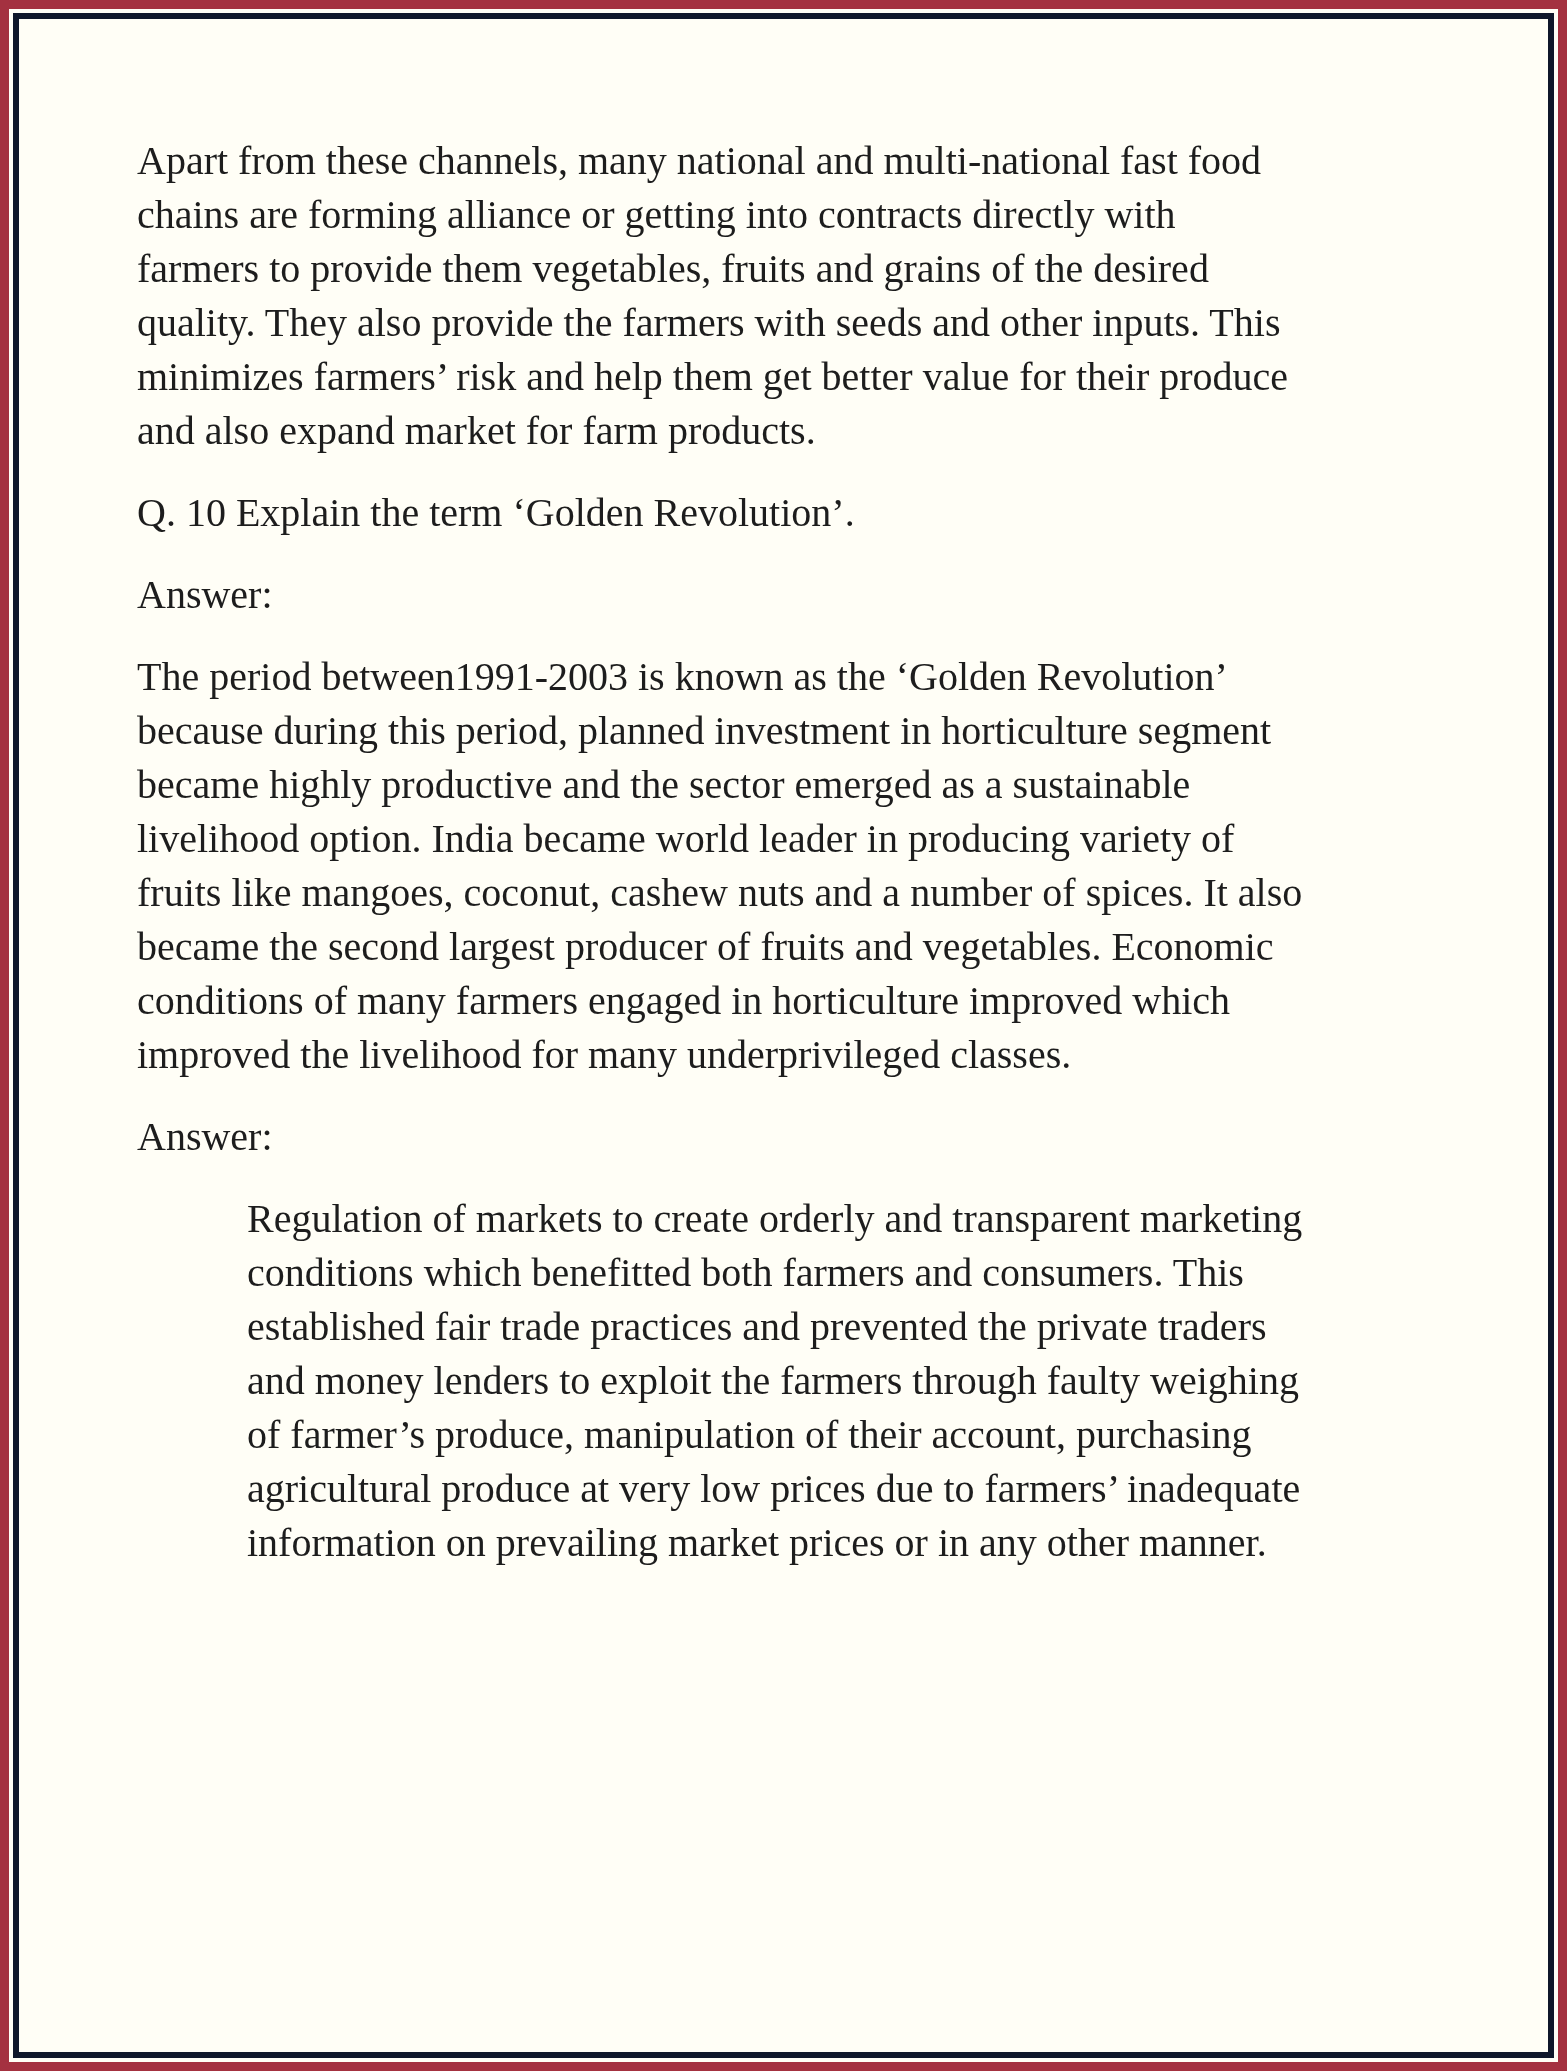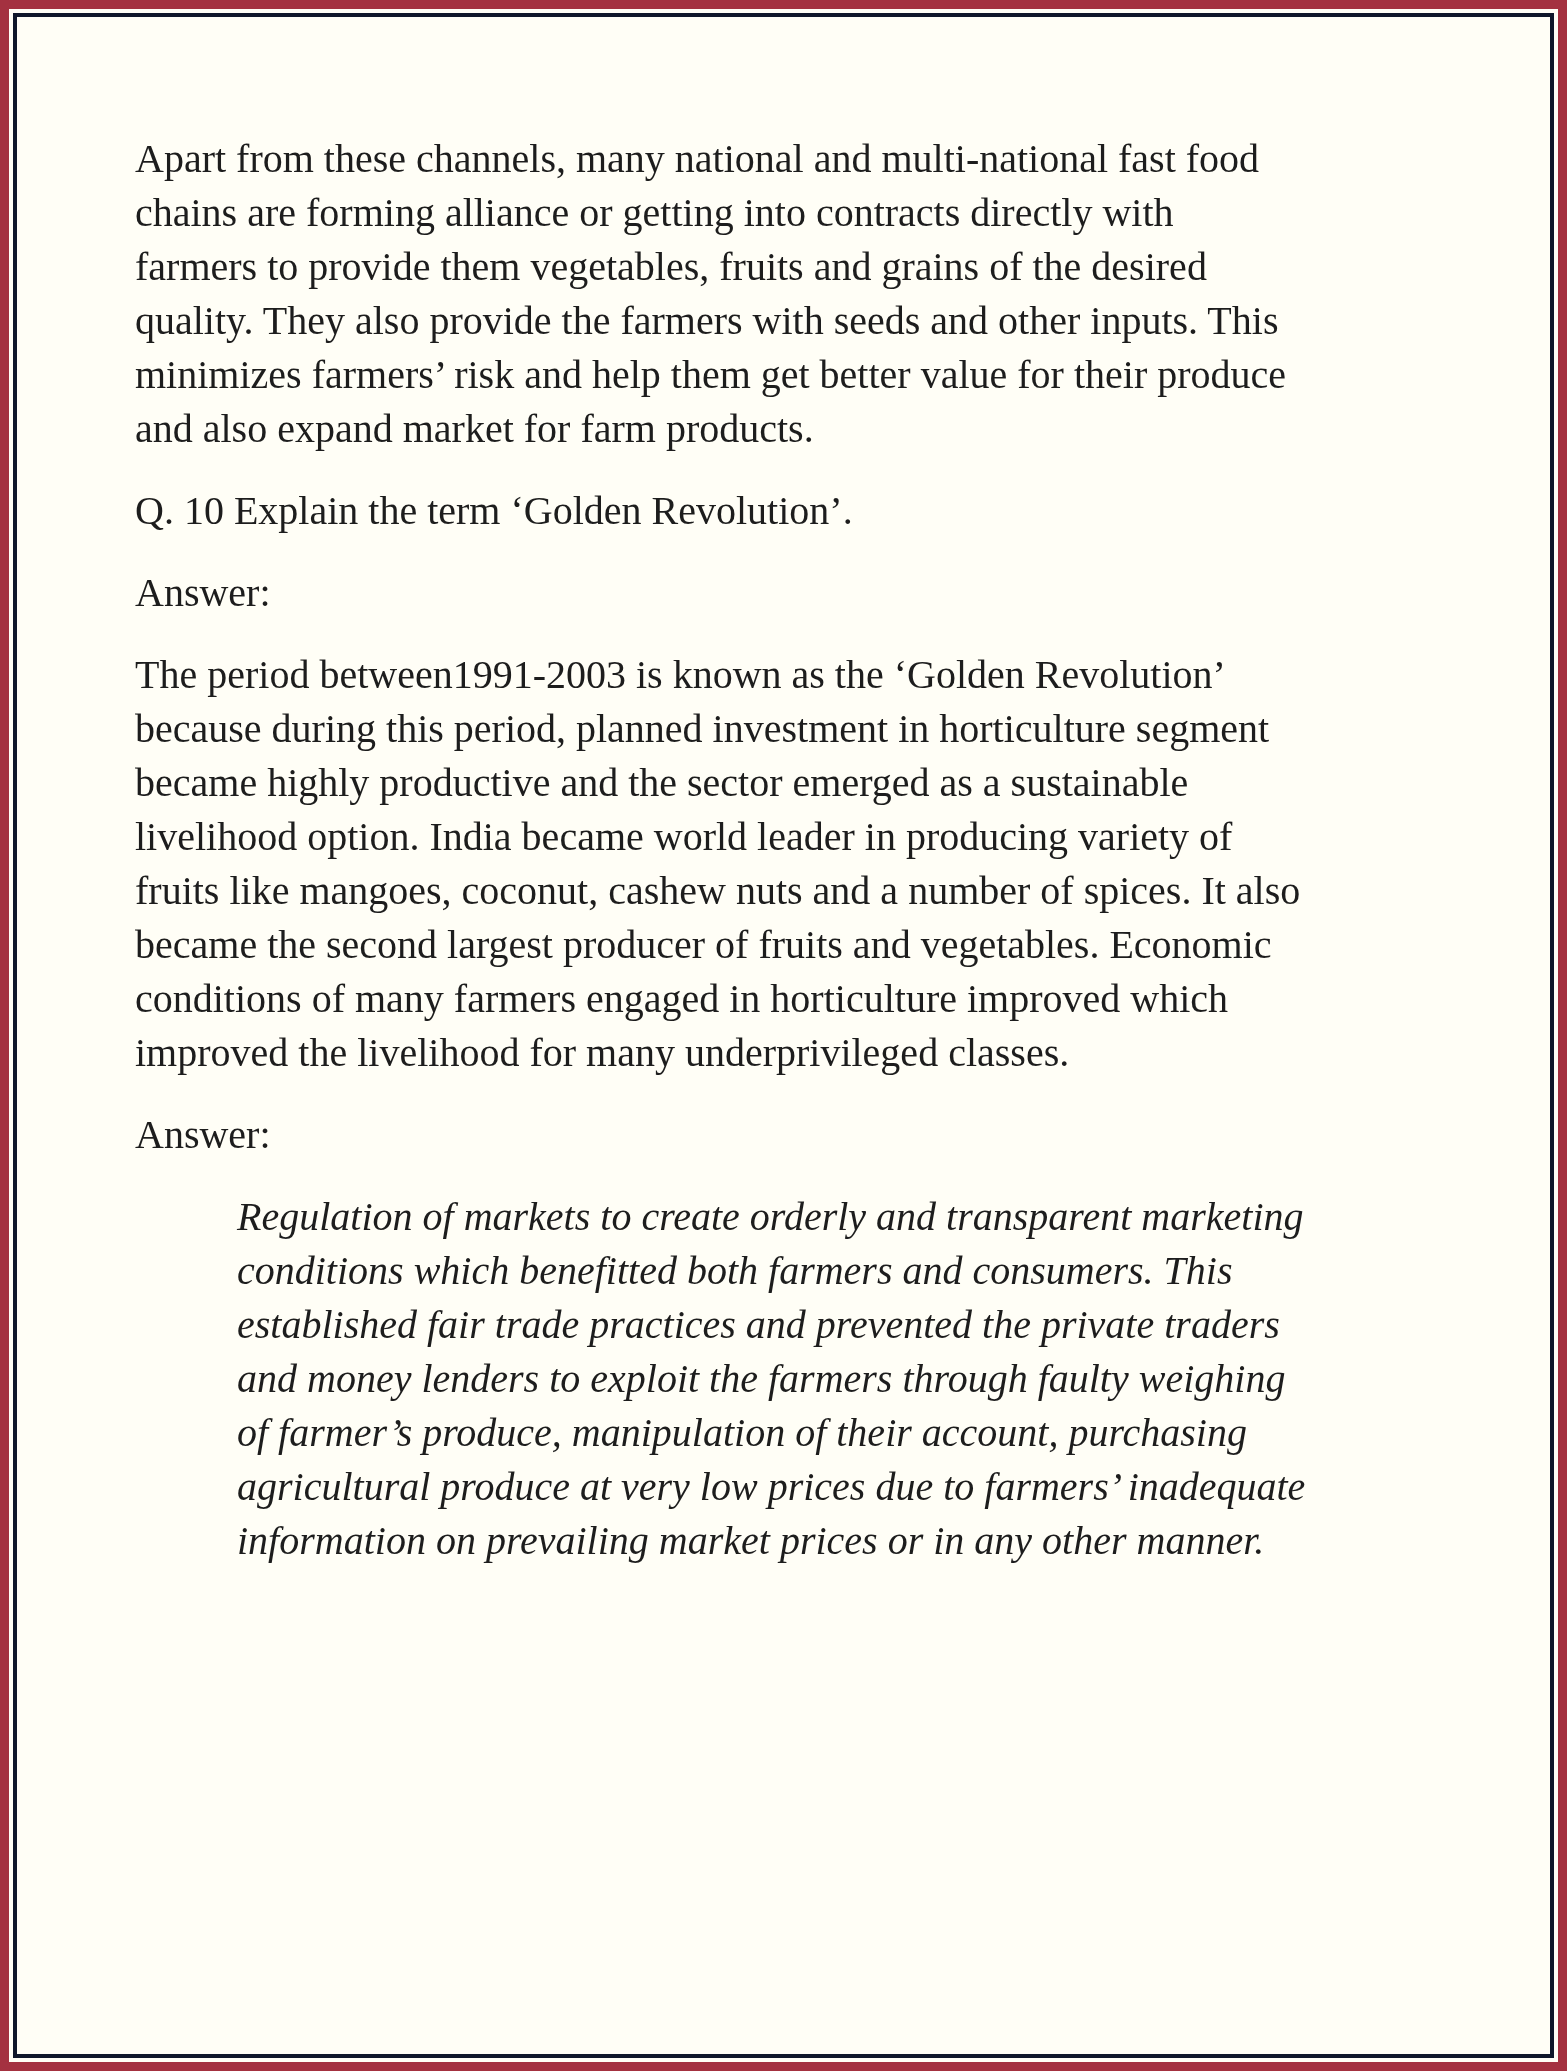--- a/index.html
+++ b/index.html
@@ -12,38 +12,37 @@
     height: 2071px;
     box-sizing: border-box;
     background: #fffef6;
     border: 9px solid #a43140;
     padding: 4px;
   }
   .page-inner {
     width: 100%;
     height: 100%;
     box-sizing: border-box;
-    border: 4px solid #0f172a;
+    border: 6px solid #0f172a;
     background: #fffef6;
     overflow: hidden;
   }
   .doc {
     padding: 115px 30px 0 118px;
     font-family: "Liberation Serif", "DejaVu Serif", serif;
     font-size: 40px;
     line-height: 54px;
     color: #1d1d1d;
   }
   .para {
     white-space: pre;
     margin: 0 0 28px 0;
   }
   .bullet-list {
-    margin: 0;
-    font-style: italic;
+    margin: 8px;
   }
   .bullet-item {
     display: flex;
     align-items: flex-start;
     margin: 0;
   }
   .bullet-marker {
     flex: 0 0 102px;
     box-sizing: border-box;
     padding-left: 52px;

